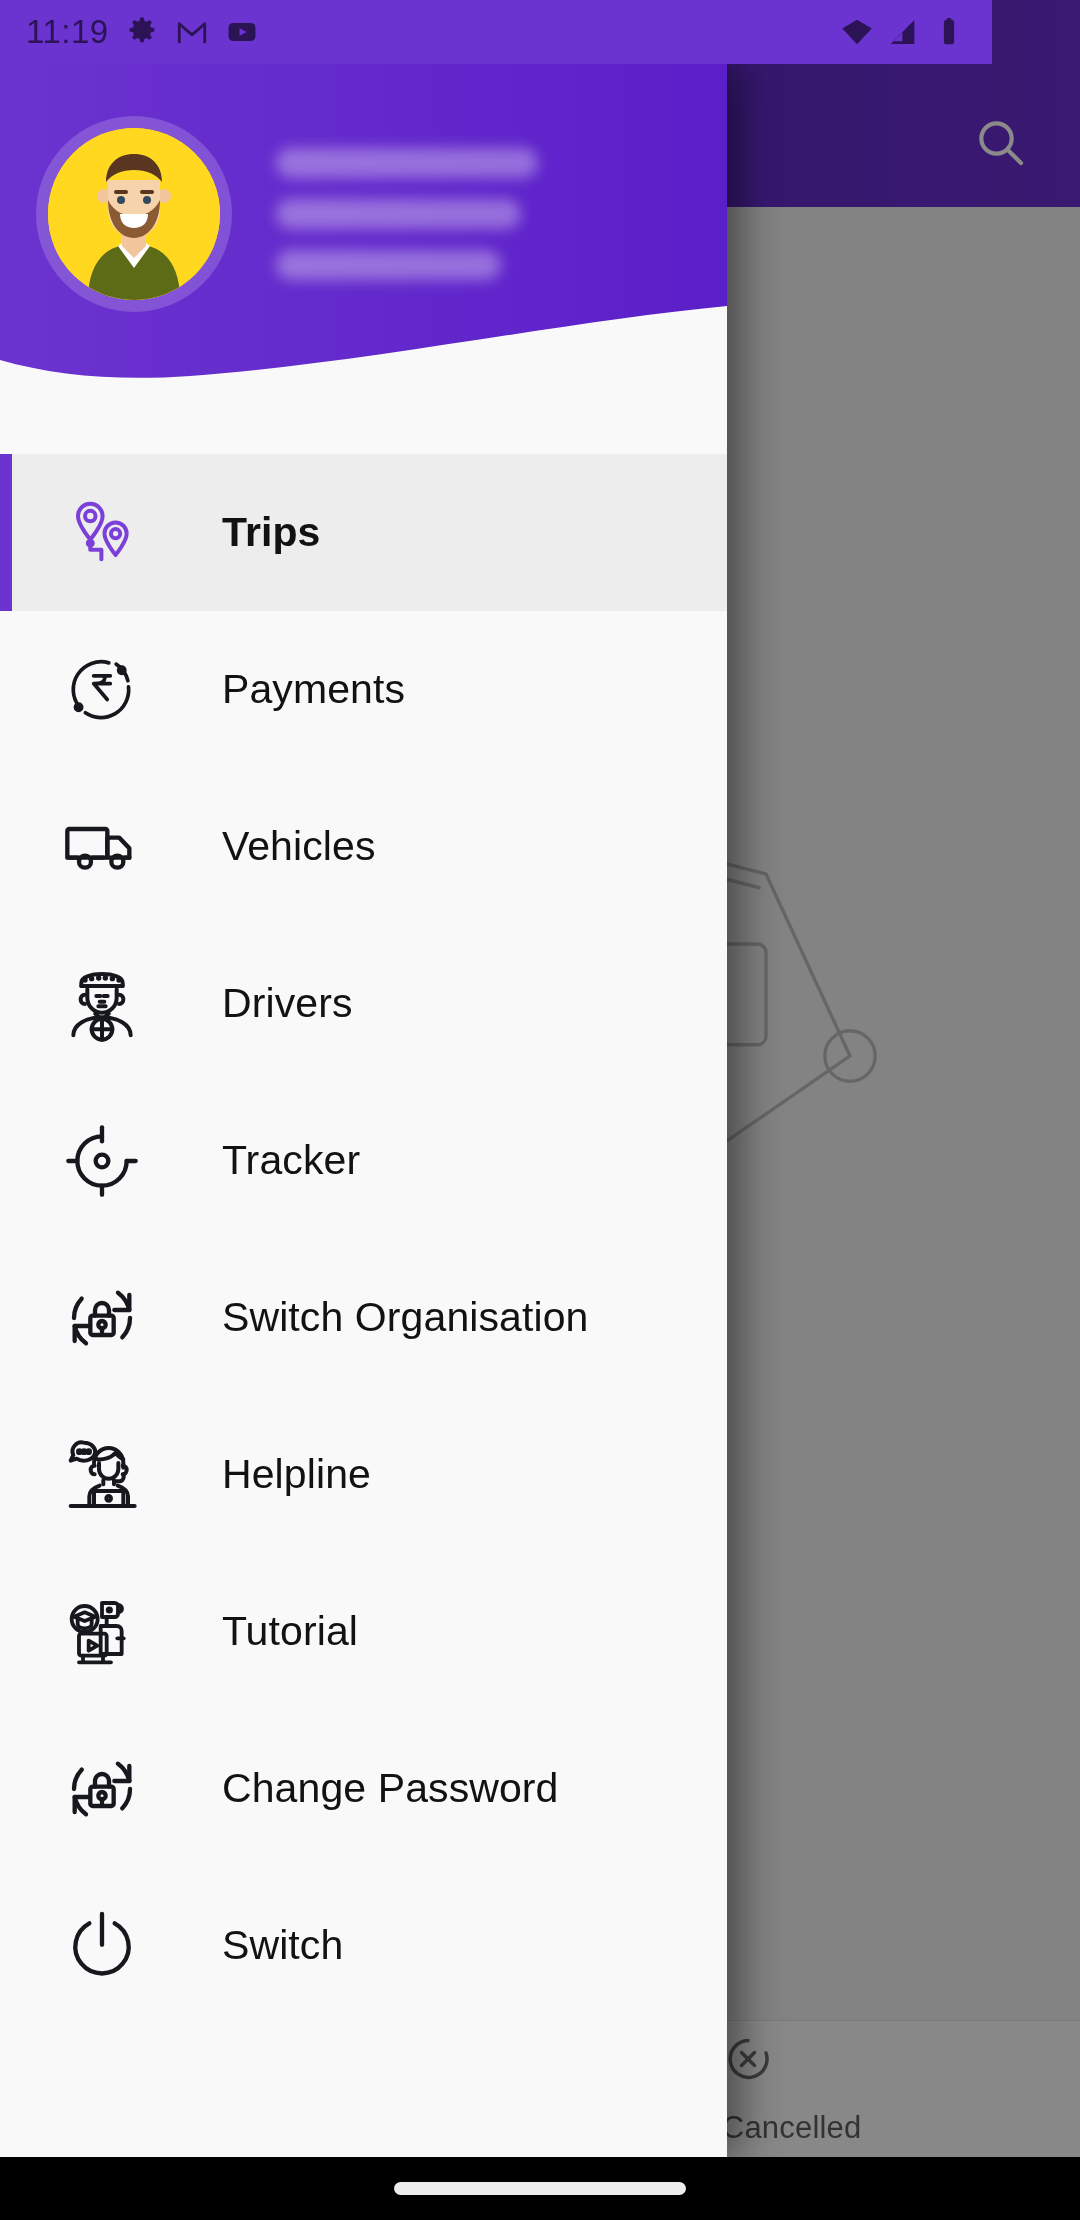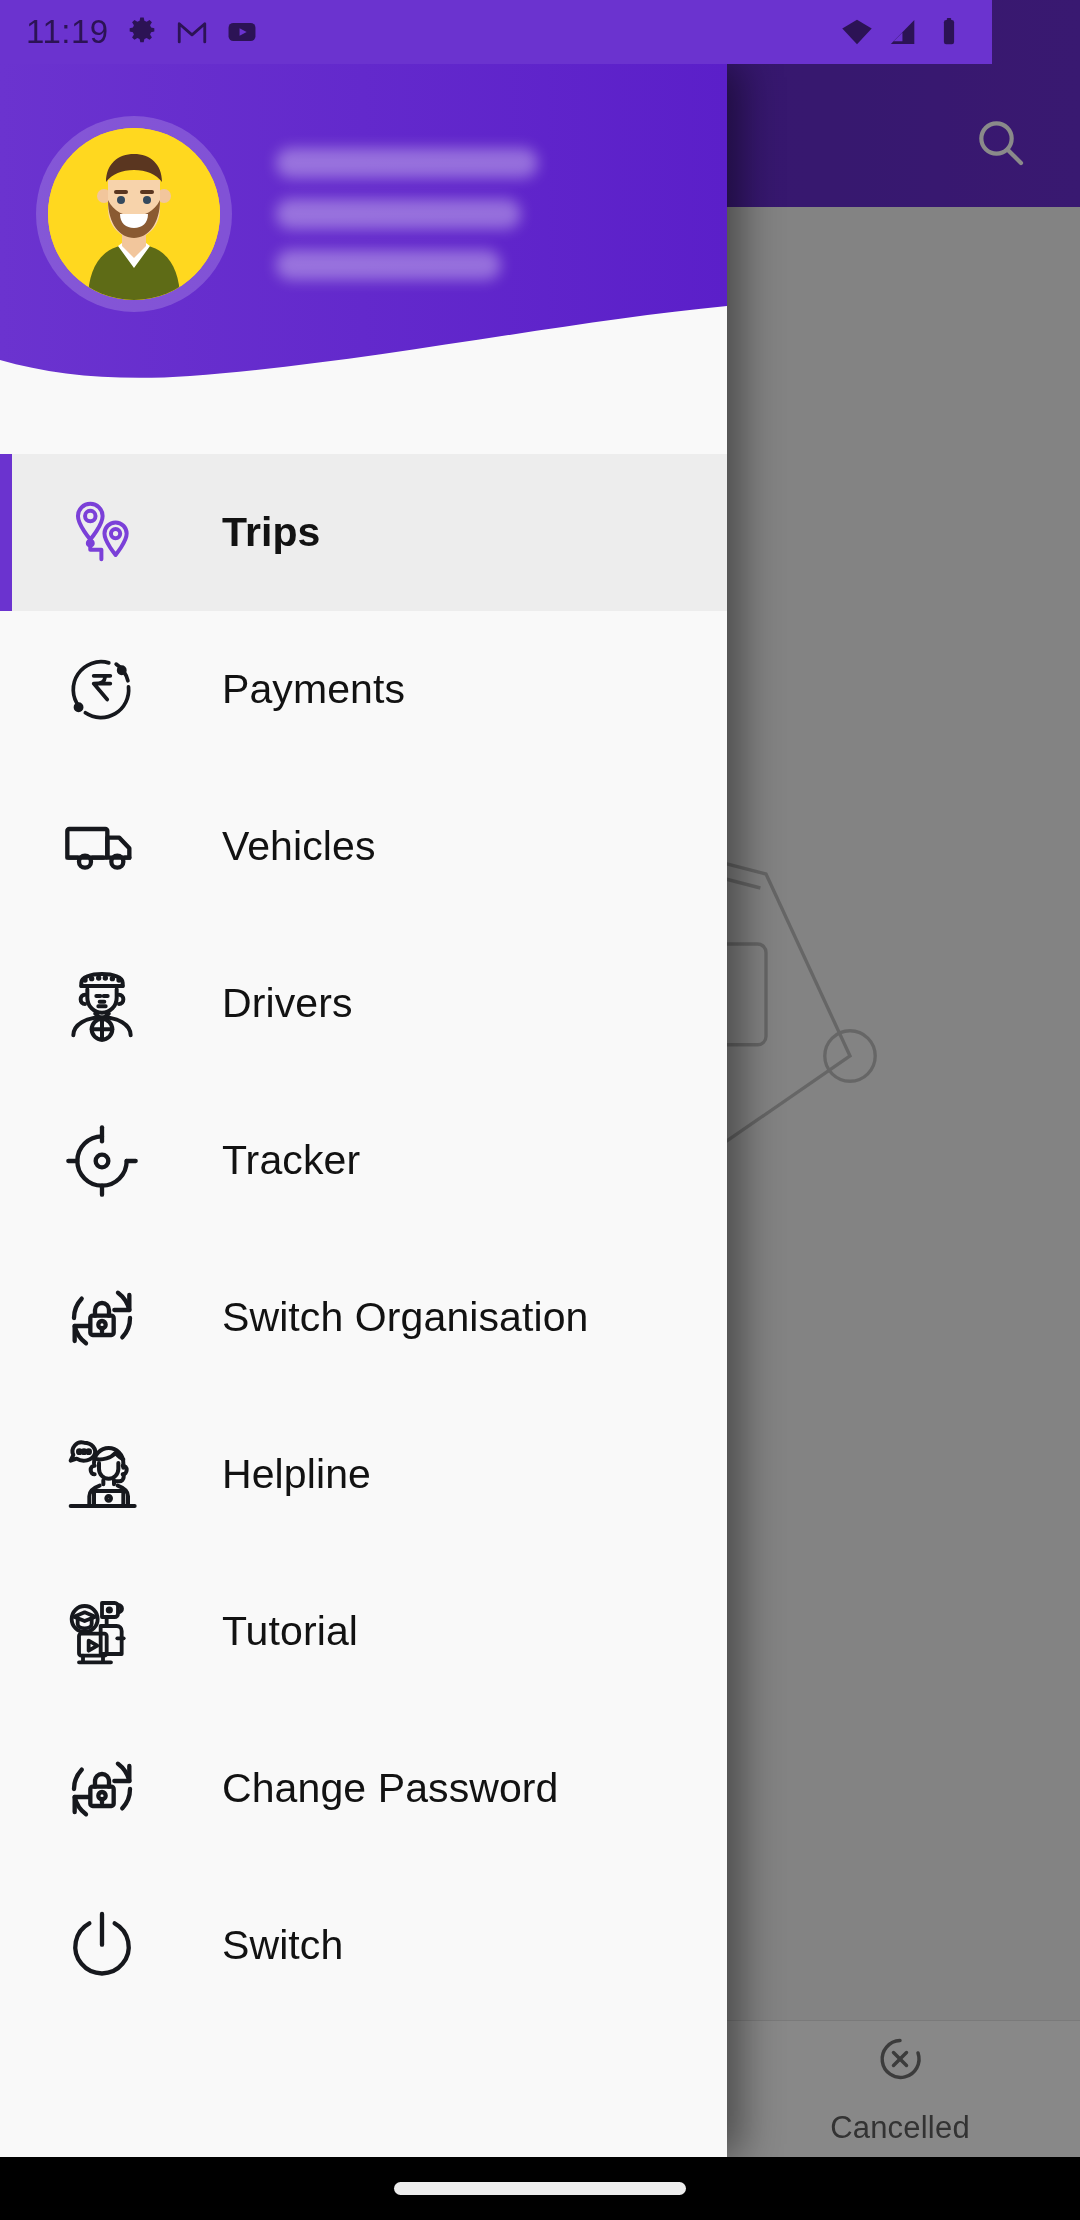--- a/index.html
+++ b/index.html
@@ -37,21 +37,21 @@
     opacity: .5;
   }
   #bg-bottomnav {
     position: absolute; left: 0; bottom: 0;
     width: 1080px; height: 137px;
     background: #fbfbfb;
     border-top: 1px solid #e2e2e2;
     display: flex; align-items: center; justify-content: space-around;
   }
   .bn-item {
-    display: flex; flex-direction: column; align-items: center; gap: 25px;
+    display: flex; flex-direction: column; align-items: flex-start; gap: 25px;
     width: 33%;
   }
   .bn-item svg { width: 52px; height: 52px; }
   .bn-label {
     font-size: 31px; color: #5f5f5f; letter-spacing: .2px;
   }
 
   
   #scrim {
     position: absolute; left: 0; top: 0;

